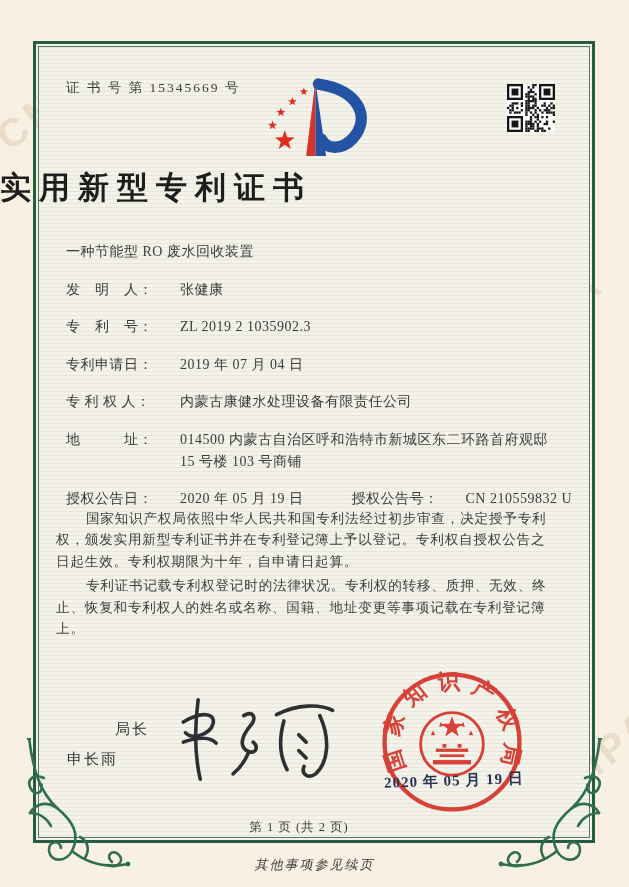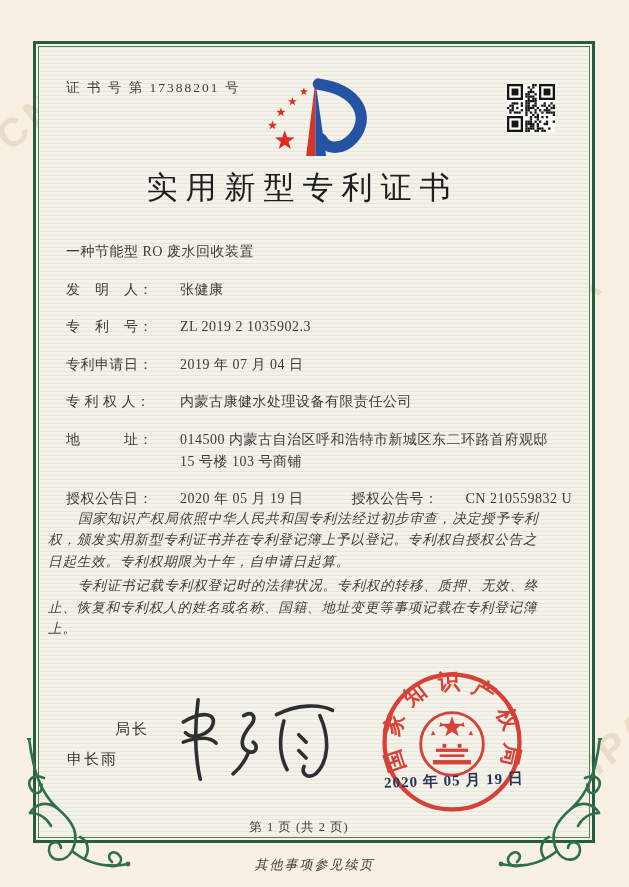--- a/index.html
+++ b/index.html
@@ -37,36 +37,36 @@
   }
   
   .cert-no{
     position:absolute;left:66px;top:79px;
     font-size:13.5px;letter-spacing:2px;color:#3c3c3c;
   }
   .logo{position:absolute;left:245px;top:76px;width:130px;height:88px;}
   .qr{position:absolute;left:507px;top:84px;width:48px;height:48px;background:#fdfdfb;}
   .title{
     position:absolute;left:0;top:167px;width:605px;
-    text-align:center;font-size:31px;font-weight:400;
+    text-align:left;font-size:31px;font-weight:700;
     letter-spacing:8px;color:#1e1e1e;
   }
   
   .fields{position:absolute;left:66px;top:241px;width:505px;}
   .frow{display:flex;align-items:flex-start;margin-bottom:15.5px;
         font-size:14px;line-height:22px;color:#3b3b3b;letter-spacing:0.5px;}
   .flabel{flex:0 0 114px;white-space:nowrap;}
   .fvalue{flex:1;max-width:372px;}
   .frow-double .fvalue{flex:0 0 auto;max-width:none;}
   .frow-double .flabel2{margin-left:48px;white-space:nowrap;}
   
   .body-text{
-    position:absolute;left:48px;top:508px;width:500px;
+    position:absolute;left:56px;top:508px;width:500px;
     font-size:13.6px;line-height:1.58;letter-spacing:0.8px;
-    color:#3e3e3e;font-style:italic;
+    color:#3e3e3e;
   }
   .body-text p{margin:0 0 3px 0;text-indent:2.2em;}
   
   .sig-title{position:absolute;left:67px;top:720px;font-size:15px;color:#333;letter-spacing:2px;margin-left:48px;}
   .sig-name{position:absolute;left:67px;top:750px;font-size:15px;color:#333;letter-spacing:2px;}
   .sig-hand{position:absolute;left:160px;top:692px;width:180px;height:96px;}
   
   .seal{position:absolute;left:376px;top:666px;width:152px;height:152px;opacity:0.93;}
   .seal-date{
     position:absolute;left:384px;top:771px;width:160px;
@@ -95,21 +95,21 @@
   <span class="wm" style="left:-14px;top:74px;">CNIPA</span>
   <span class="wm" style="left:468px;top:300px;">CNIPA</span>
   <span class="wm" style="left:240px;top:430px;">CNIPA</span>
   <span class="wm" style="left:40px;top:590px;">CNIPA</span>
   <span class="wm" style="left:520px;top:740px;">CNIPA</span>
 
   <div class="frame-outer">
     <div class="frame-inner"></div>
   </div>
 
-  <div class="cert-no">证 书 号 第 17388201 号</div>
+  <div class="cert-no">证 书 号 第 15345669 号</div>
 
   <svg class="logo" viewBox="0 0 170 110">
     <defs>
       <path id="star" d="M0,-10 L2.35,-3.24 L9.51,-3.09 L3.8,1.24 L5.88,8.09 L0,4 L-5.88,8.09 L-3.8,1.24 L-9.51,-3.09 L-2.35,-3.24 Z"></path>
     </defs>
     <path d="M96,8 C150,16 164,52 142,78 C126,96 106,93 100,80" fill="none" stroke="#2553a4" stroke-width="15" stroke-linecap="round"></path>
     <polygon points="92,4 80,102 92,102" fill="#d7342b"></polygon>
     <polygon points="92,4 106,102 92,102" fill="#2553a4"></polygon>
     <use href="#star" transform="translate(52,82) scale(1.35)" fill="#e02b1d"></use>
     <use href="#star" transform="translate(36,62) scale(0.62)" fill="#e02b1d"></use>

